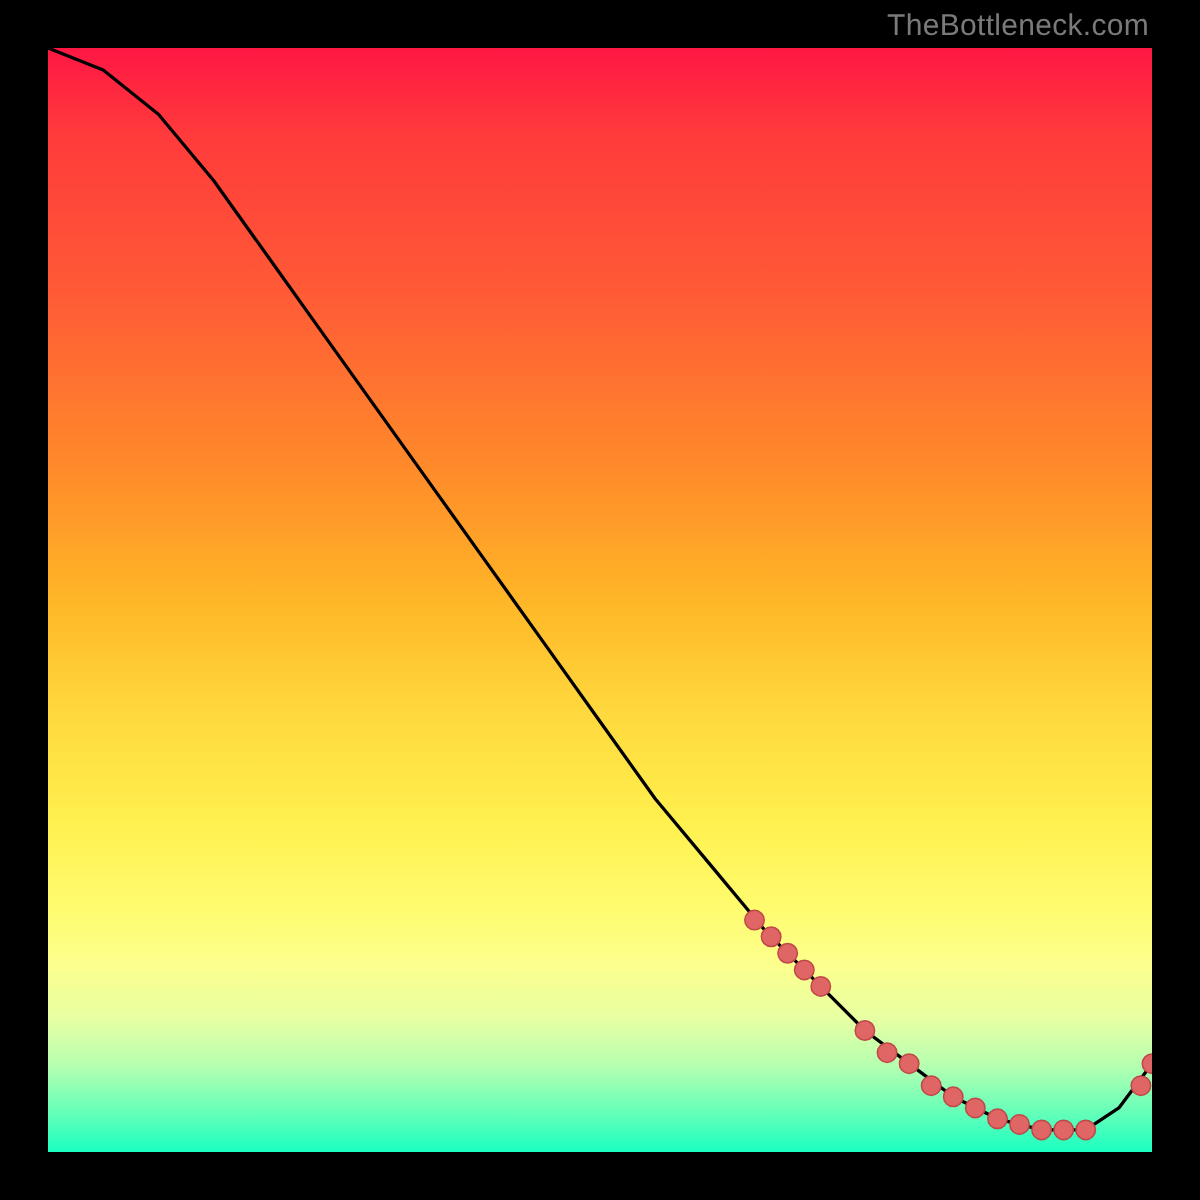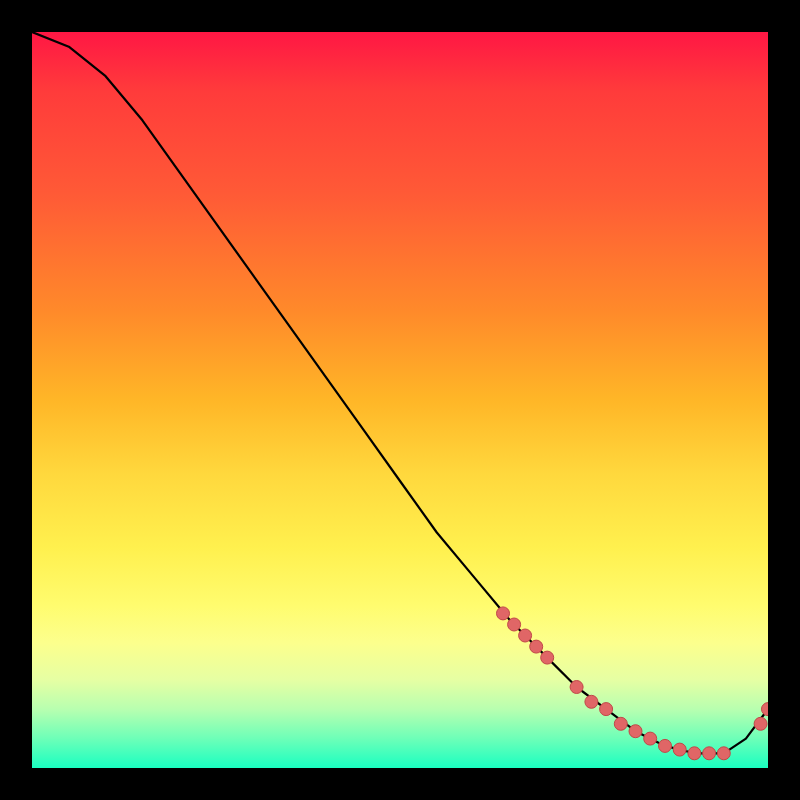--- a/index.html
+++ b/index.html
@@ -76,13 +76,14 @@
         <circle cx="618.2" cy="706.6" r="6.5" fill="#e06666" stroke="#c04848" stroke-width="1"></circle>
         <circle cx="633.0" cy="713.9" r="6.5" fill="#e06666" stroke="#c04848" stroke-width="1"></circle>
         <circle cx="647.7" cy="717.6" r="6.5" fill="#e06666" stroke="#c04848" stroke-width="1"></circle>
         <circle cx="662.4" cy="721.3" r="6.5" fill="#e06666" stroke="#c04848" stroke-width="1"></circle>
         <circle cx="677.1" cy="721.3" r="6.5" fill="#e06666" stroke="#c04848" stroke-width="1"></circle>
         <circle cx="691.8" cy="721.3" r="6.5" fill="#e06666" stroke="#c04848" stroke-width="1"></circle>
         <circle cx="728.6" cy="691.8" r="6.5" fill="#e06666" stroke="#c04848" stroke-width="1"></circle>
         <circle cx="736.0" cy="677.1" r="6.5" fill="#e06666" stroke="#c04848" stroke-width="1"></circle>
       </svg>
   </div>
+  <div class="watermark">TheBottleneck.com</div>
 </div>
 
 </body></html>

